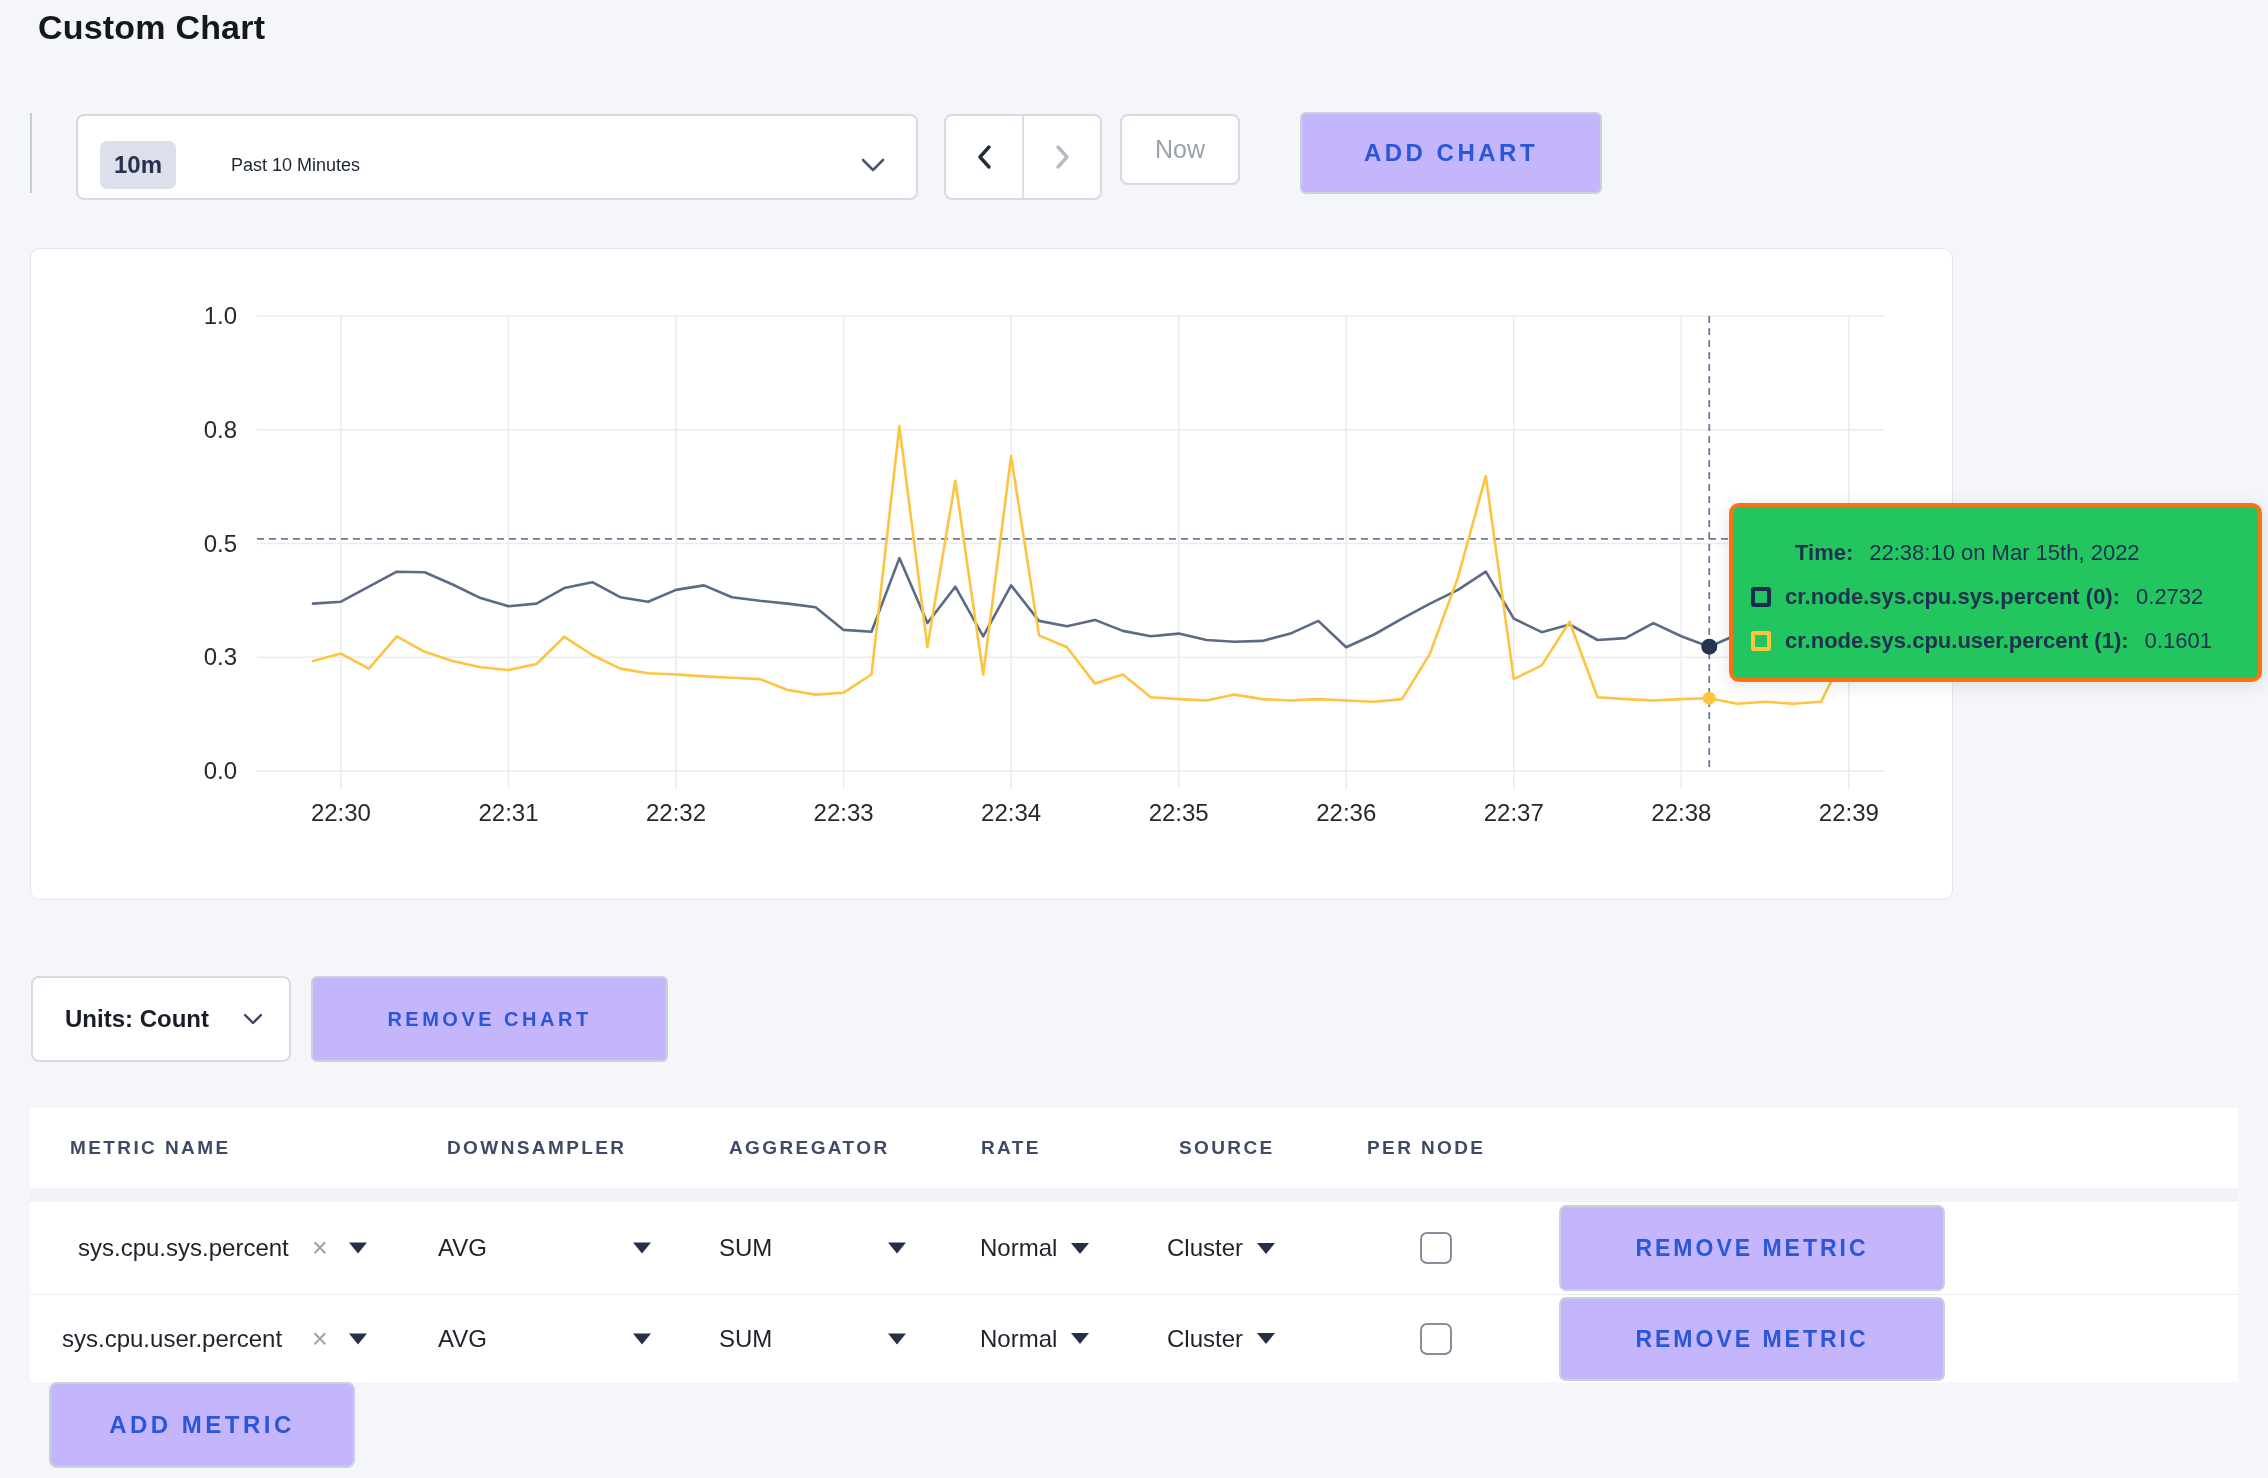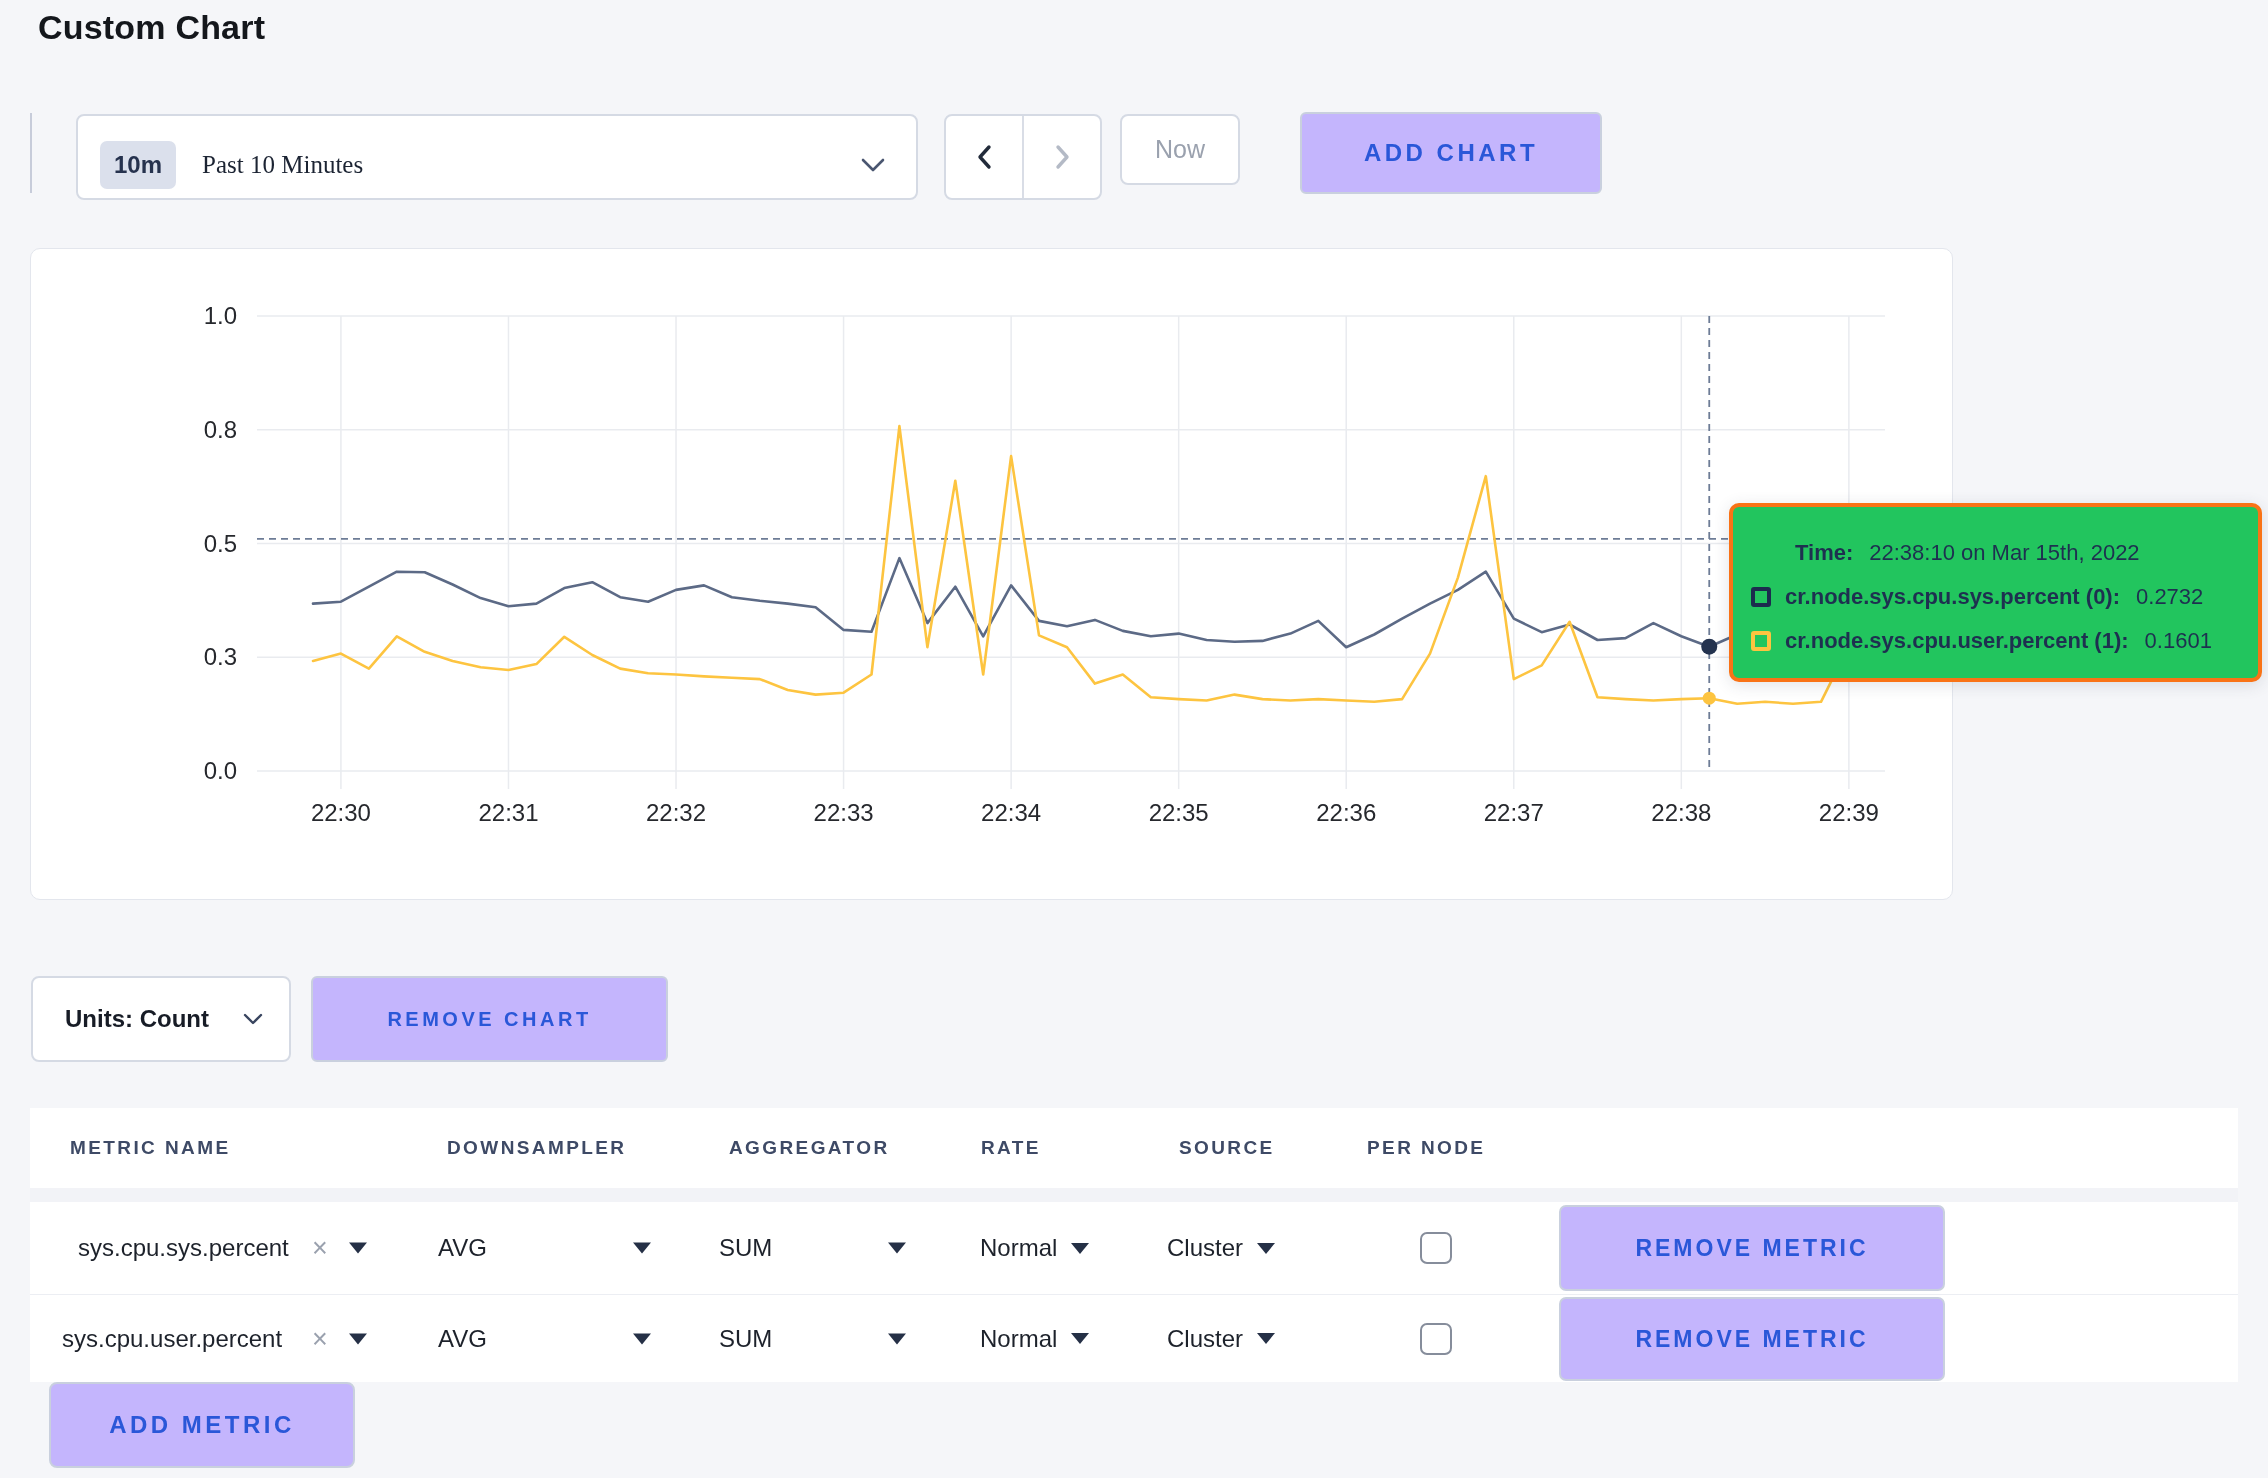--- a/index.html
+++ b/index.html
@@ -4,23 +4,23 @@
 <style>
   * { margin:0; padding:0; box-sizing:border-box; }
   html,body { width:2268px; height:1478px; }
   body { font-family:"Liberation Sans", sans-serif; background:var(--page_bg,#f5f6f9); position:relative; overflow:hidden; }
   .abs { position:absolute; }
 
   
   .page-title { left:38px; top:8px; font-size:34px; font-weight:600; color:var(--title_text,#14171c); letter-spacing:.2px; }
   .vrule { left:30px; top:113px; width:2px; height:80px; background:#c7ccda; }
   .box { background:#fff; border:2px solid var(--border,#d5dae4); border-radius:8px; display:flex; align-items:center; }
-  .time-select { left:76px; top:114px; width:842px; height:86px; padding:16px 30px 0 22px; cursor:pointer; }
+  .time-select { left:76px; top:114px; width:842px; height:86px; padding:16px 30px 0 22px; cursor:pointer;gap:29px; }
   .time-badge { background:var(--badge_bg,#dbe0ec); color:#26324e; font-size:24px; font-weight:700; border-radius:7px; padding:10px 14px; }
-  .time-label { font-size:25px; color:#1c2433; margin-left:26px; flex:1;font-family:Liberation Serif, serif; }
+  .time-label { font-size:18px; color:#1c2433; margin-left:26px; flex:1; }
   .nav-group { left:944px; top:114px; width:158px; height:86px; padding:0; }
   .nav-half { width:50%; height:100%; display:flex; align-items:center; justify-content:center; cursor:pointer; }
   .nav-divider { width:2px; height:100%; background:#d9dde6; }
   .btn-now { left:1120px; top:114px; width:120px; height:71px; justify-content:center; font-size:25px; color:var(--muted,#9aa1ae); cursor:default; }
   .btn-outline { background:#c4b5fd; border:2px solid var(--button_border,#c9d0de); border-radius:6px; display:flex; align-items:center; justify-content:center;
                  color:var(--accent,#2a57d8); font-weight:700; letter-spacing:3.5px; cursor:pointer; }
   .btn-add-chart { left:1300px; top:112px; width:302px; height:82px; font-size:24px; }
 
   
   .chart-card { left:30px; top:248px; width:1923px; height:652px; background:#fff; border:1px solid #e3e6ed; border-radius:10px; }

